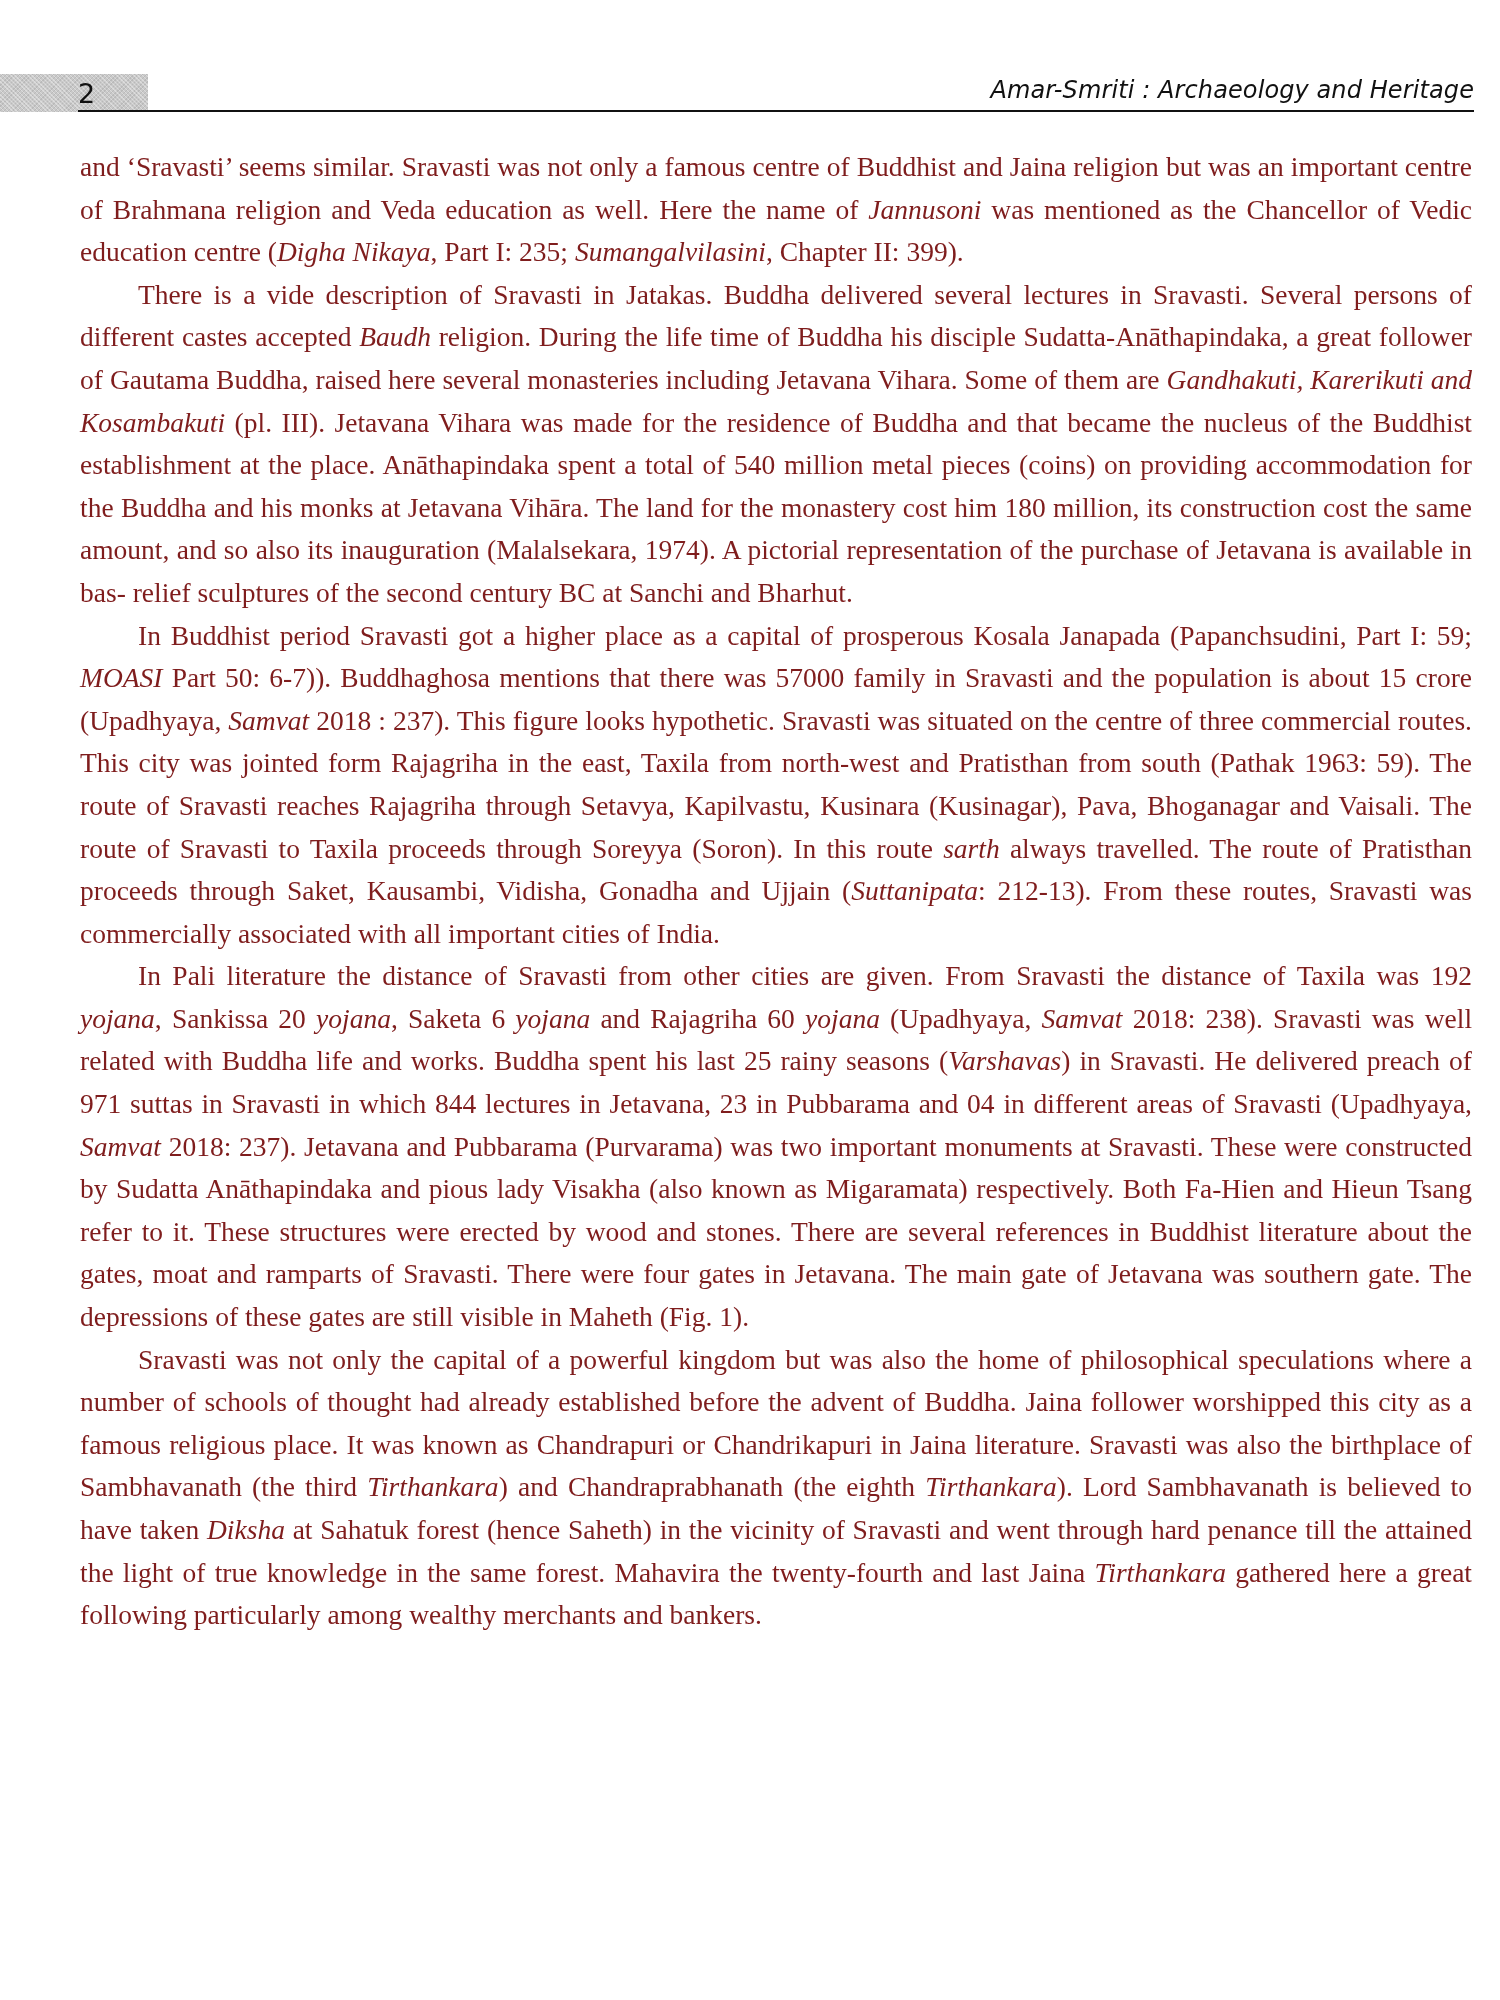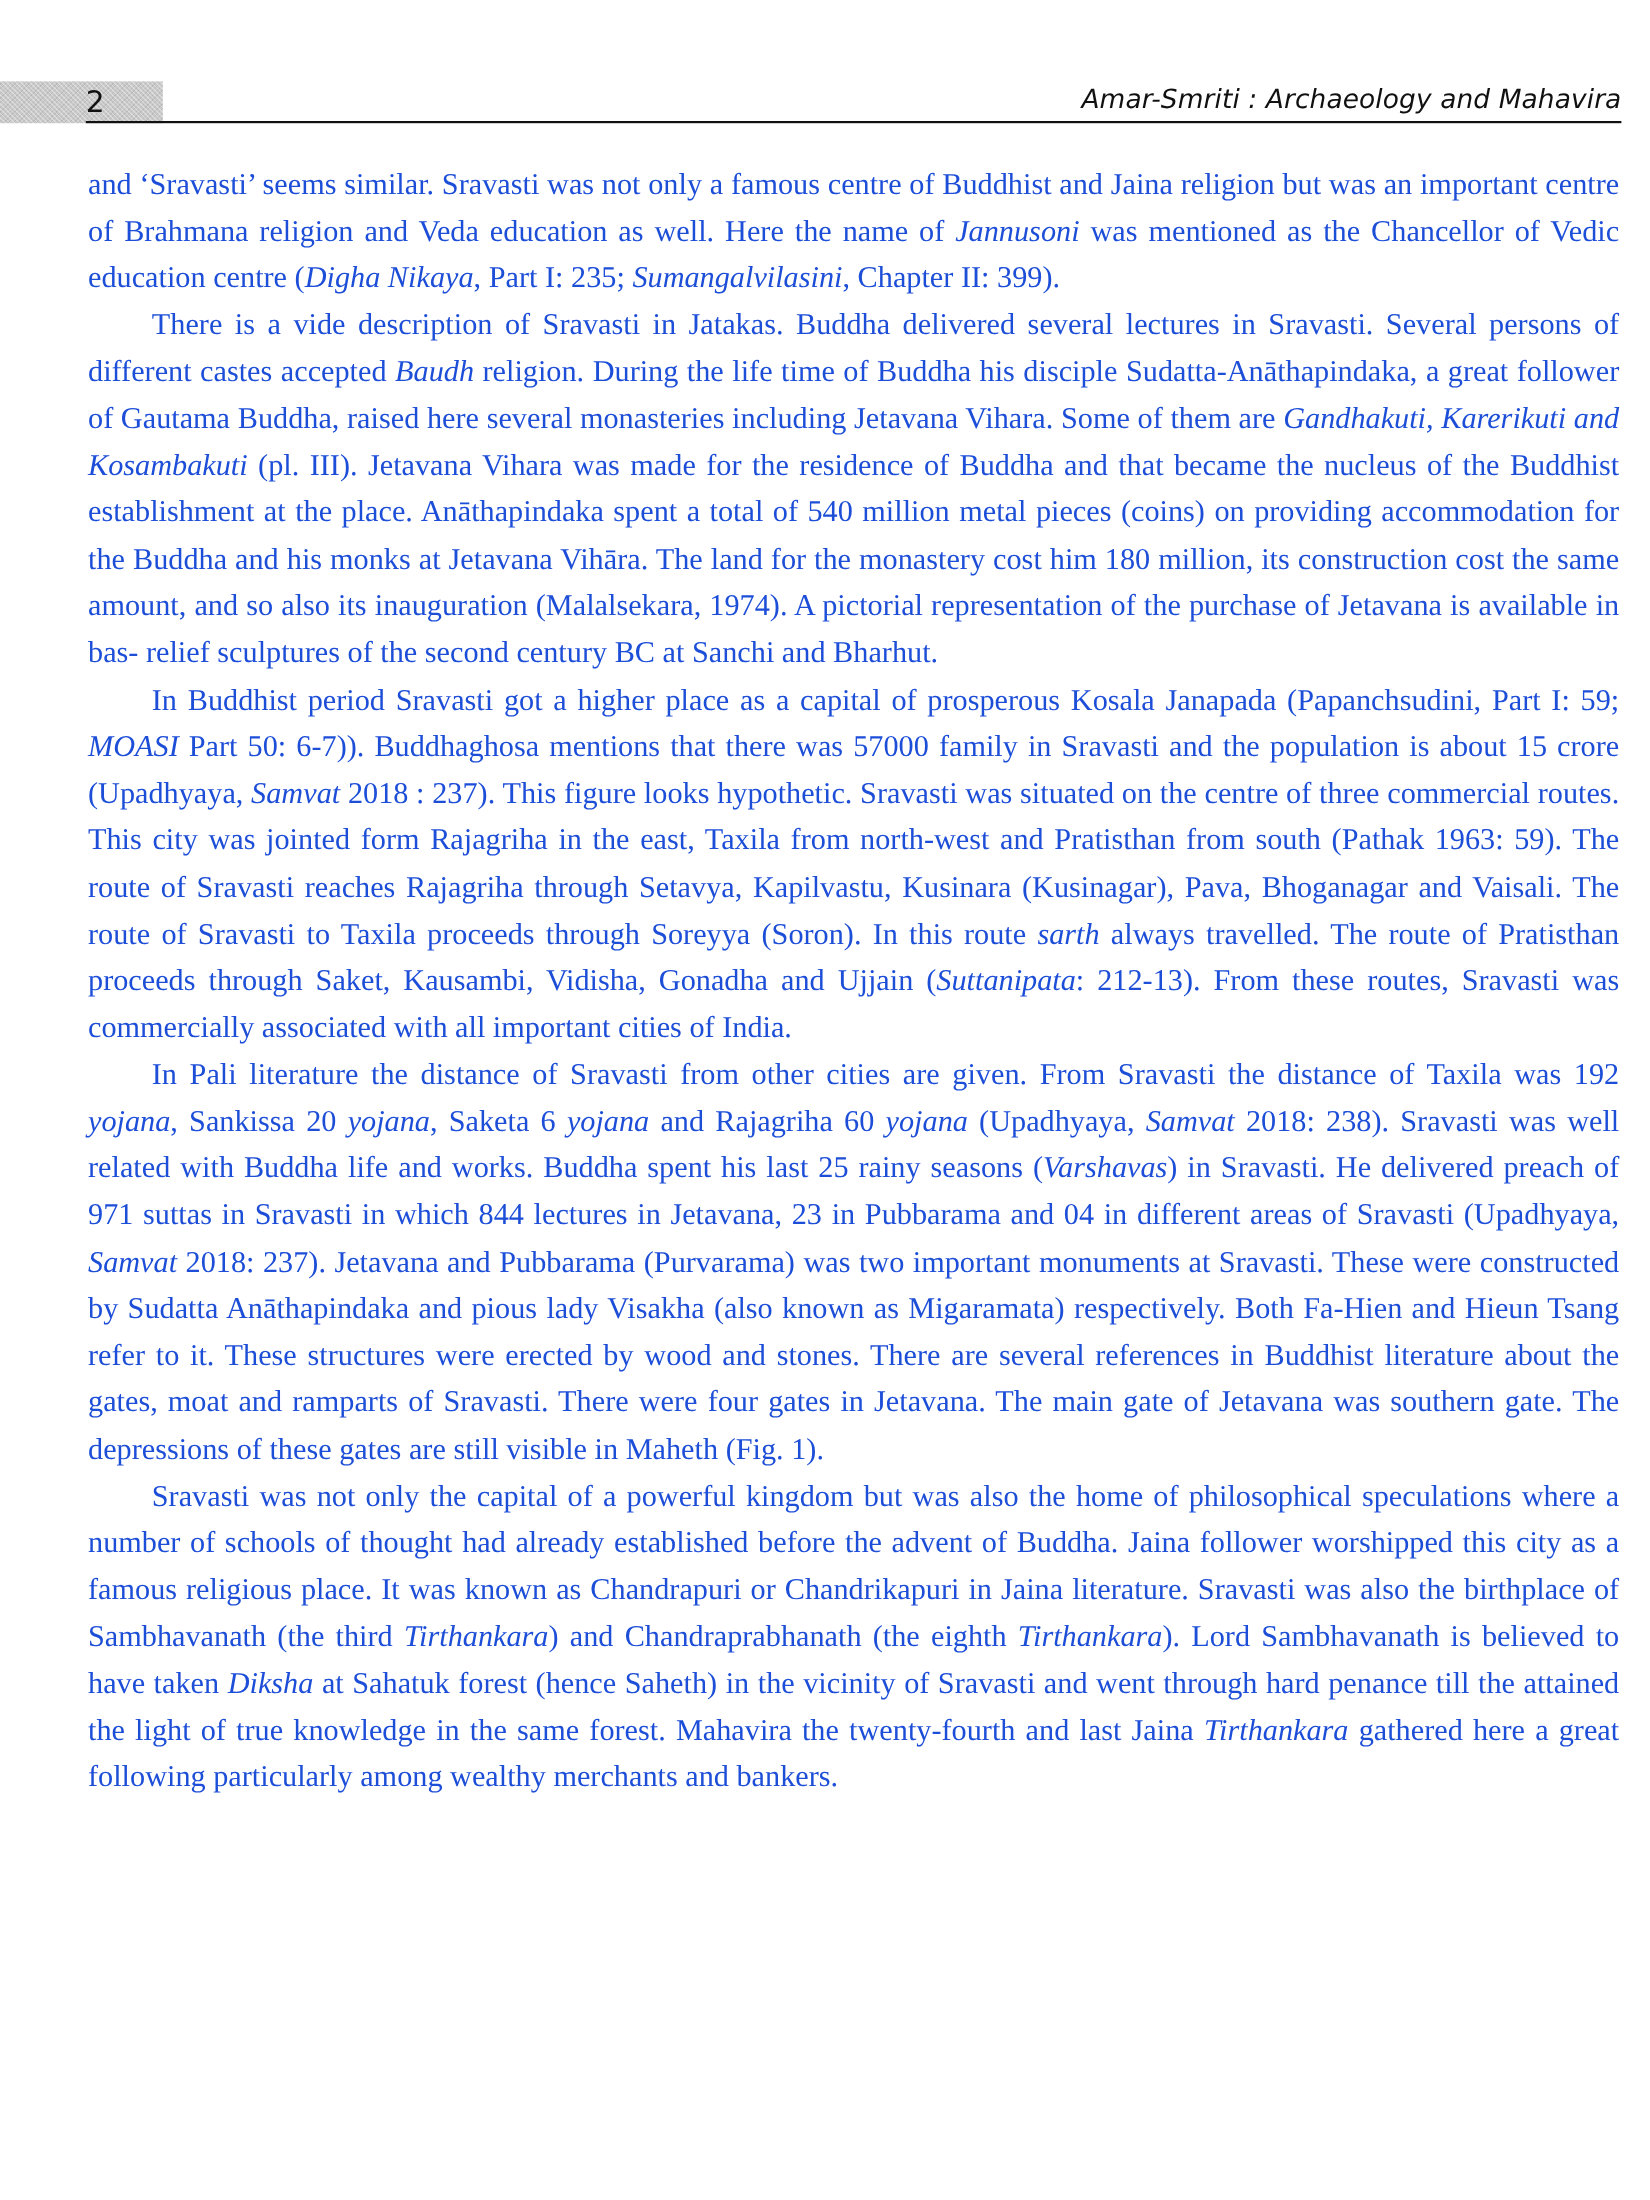--- a/index.html
+++ b/index.html
@@ -62,42 +62,42 @@
     }
     .body-text {
       position: absolute;
       left: 80px;
       top: 146px;
       width: 1392px;
       font-family: "Liberation Serif", "DejaVu Serif", serif;
       font-size: 27.5px;
       line-height: 42.6px;
       text-align: justify;
-      color: #1d4ed8;
+      color: #7f1d1d;
     }
     .body-text p {
       margin: 0;
       padding: 0;
       text-indent: 58px;
     }
     .body-text p.continuation {
       text-indent: 0;
     }
     .body-text em {
       font-style: italic;
     }
   </style>
 </head>
 <body>
 
 <header class="page-header">
   <div class="page-number-box">
     <span class="page-number">2</span>
   </div>
-  <span class="running-title">Amar-Smriti : Archaeology and Mahavira</span>
+  <span class="running-title">Amar-Smriti : Archaeology and Heritage</span>
   <div class="header-rule"></div>
 </header>
 
 <main class="body-text">
   <p class="continuation"><span>and ‘Sravasti’ seems similar. Sravasti was not only a famous centre of Buddhist and Jaina religion but was an important centre of Brahmana religion and Veda education as well. Here the name of </span><em>Jannusoni</em><span> was mentioned as the Chancellor of Vedic education centre (</span><em>Digha Nikaya</em><span>, Part I: 235; </span><em>Sumangalvilasini</em><span>, Chapter II: 399).</span></p>
   <p><span>There is a vide description of Sravasti in Jatakas. Buddha delivered several lectures in Sravasti. Several persons of different castes accepted </span><em>Baudh</em><span> religion. During the life time of Buddha his disciple Sudatta-Anāthapindaka, a great follower of Gautama Buddha, raised here several monasteries including Jetavana Vihara. Some of them are </span><em>Gandhakuti, Karerikuti and Kosambakuti</em><span> (pl. III). Jetavana Vihara was made for the residence of Buddha and that became the nucleus of the Buddhist establishment at the place. Anāthapindaka spent a total of 540 million metal pieces (coins) on providing accommodation for the Buddha and his monks at Jetavana Vihāra. The land for the monastery cost him 180 million, its construction cost the same amount, and so also its inauguration (Malalsekara, 1974). A pictorial representation of the purchase of Jetavana is available in bas- relief sculptures of the second century BC at Sanchi and Bharhut.</span></p>
   <p><span>In Buddhist period Sravasti got a higher place as a capital of prosperous Kosala Janapada (Papanchsudini, Part I: 59; </span><em>MOASI</em><span> Part 50: 6-7)). Buddhaghosa mentions that there was 57000 family in Sravasti and the population is about 15 crore (Upadhyaya, </span><em>Samvat</em><span> 2018 : 237). This figure looks hypothetic. Sravasti was situated on the centre of three commercial routes. This city was jointed form Rajagriha in the east, Taxila from north-west and Pratisthan from south (Pathak 1963: 59). The route of Sravasti reaches Rajagriha through Setavya, Kapilvastu, Kusinara (Kusinagar), Pava, Bhoganagar and Vaisali. The route of Sravasti to Taxila proceeds through Soreyya (Soron). In this route </span><em>sarth</em><span> always travelled. The route of Pratisthan proceeds through Saket, Kausambi, Vidisha, Gonadha and Ujjain (</span><em>Suttanipata</em><span>: 212-13). From these routes, Sravasti was commercially associated with all important cities of India.</span></p>
   <p><span>In Pali literature the distance of Sravasti from other cities are given. From Sravasti the distance of Taxila was 192 </span><em>yojana</em><span>, Sankissa 20 </span><em>yojana</em><span>, Saketa 6 </span><em>yojana</em><span> and Rajagriha 60 </span><em>yojana</em><span> (Upadhyaya, </span><em>Samvat</em><span> 2018: 238). Sravasti was well related with Buddha life and works. Buddha spent his last 25 rainy seasons (</span><em>Varshavas</em><span>) in Sravasti. He delivered preach of 971 suttas in Sravasti in which 844 lectures in Jetavana, 23 in Pubbarama and 04 in different areas of Sravasti (Upadhyaya, </span><em>Samvat</em><span> 2018: 237). Jetavana and Pubbarama (Purvarama) was two important monuments at Sravasti. These were constructed by Sudatta Anāthapindaka and pious lady Visakha (also known as Migaramata) respectively. Both Fa-Hien and Hieun Tsang refer to it. These structures were erected by wood and stones. There are several references in Buddhist literature about the gates, moat and ramparts of Sravasti. There were four gates in Jetavana. The main gate of Jetavana was southern gate. The depressions of these gates are still visible in Maheth (Fig. 1).</span></p>
   <p><span>Sravasti was not only the capital of a powerful kingdom but was also the home of philosophical speculations where a number of schools of thought had already established before the advent of Buddha. Jaina follower worshipped this city as a famous religious place. It was known as Chandrapuri or Chandrikapuri in Jaina literature. Sravasti was also the birthplace of Sambhavanath (the third </span><em>Tirthankara</em><span>) and Chandraprabhanath (the eighth </span><em>Tirthankara</em><span>). Lord Sambhavanath is believed to have taken </span><em>Diksha</em><span> at Sahatuk forest (hence Saheth) in the vicinity of Sravasti and went through hard penance till the attained the light of true knowledge in the same forest. Mahavira the twenty-fourth and last Jaina </span><em>Tirthankara</em><span> gathered here a great following particularly among wealthy merchants and bankers.</span></p>
 </main>

